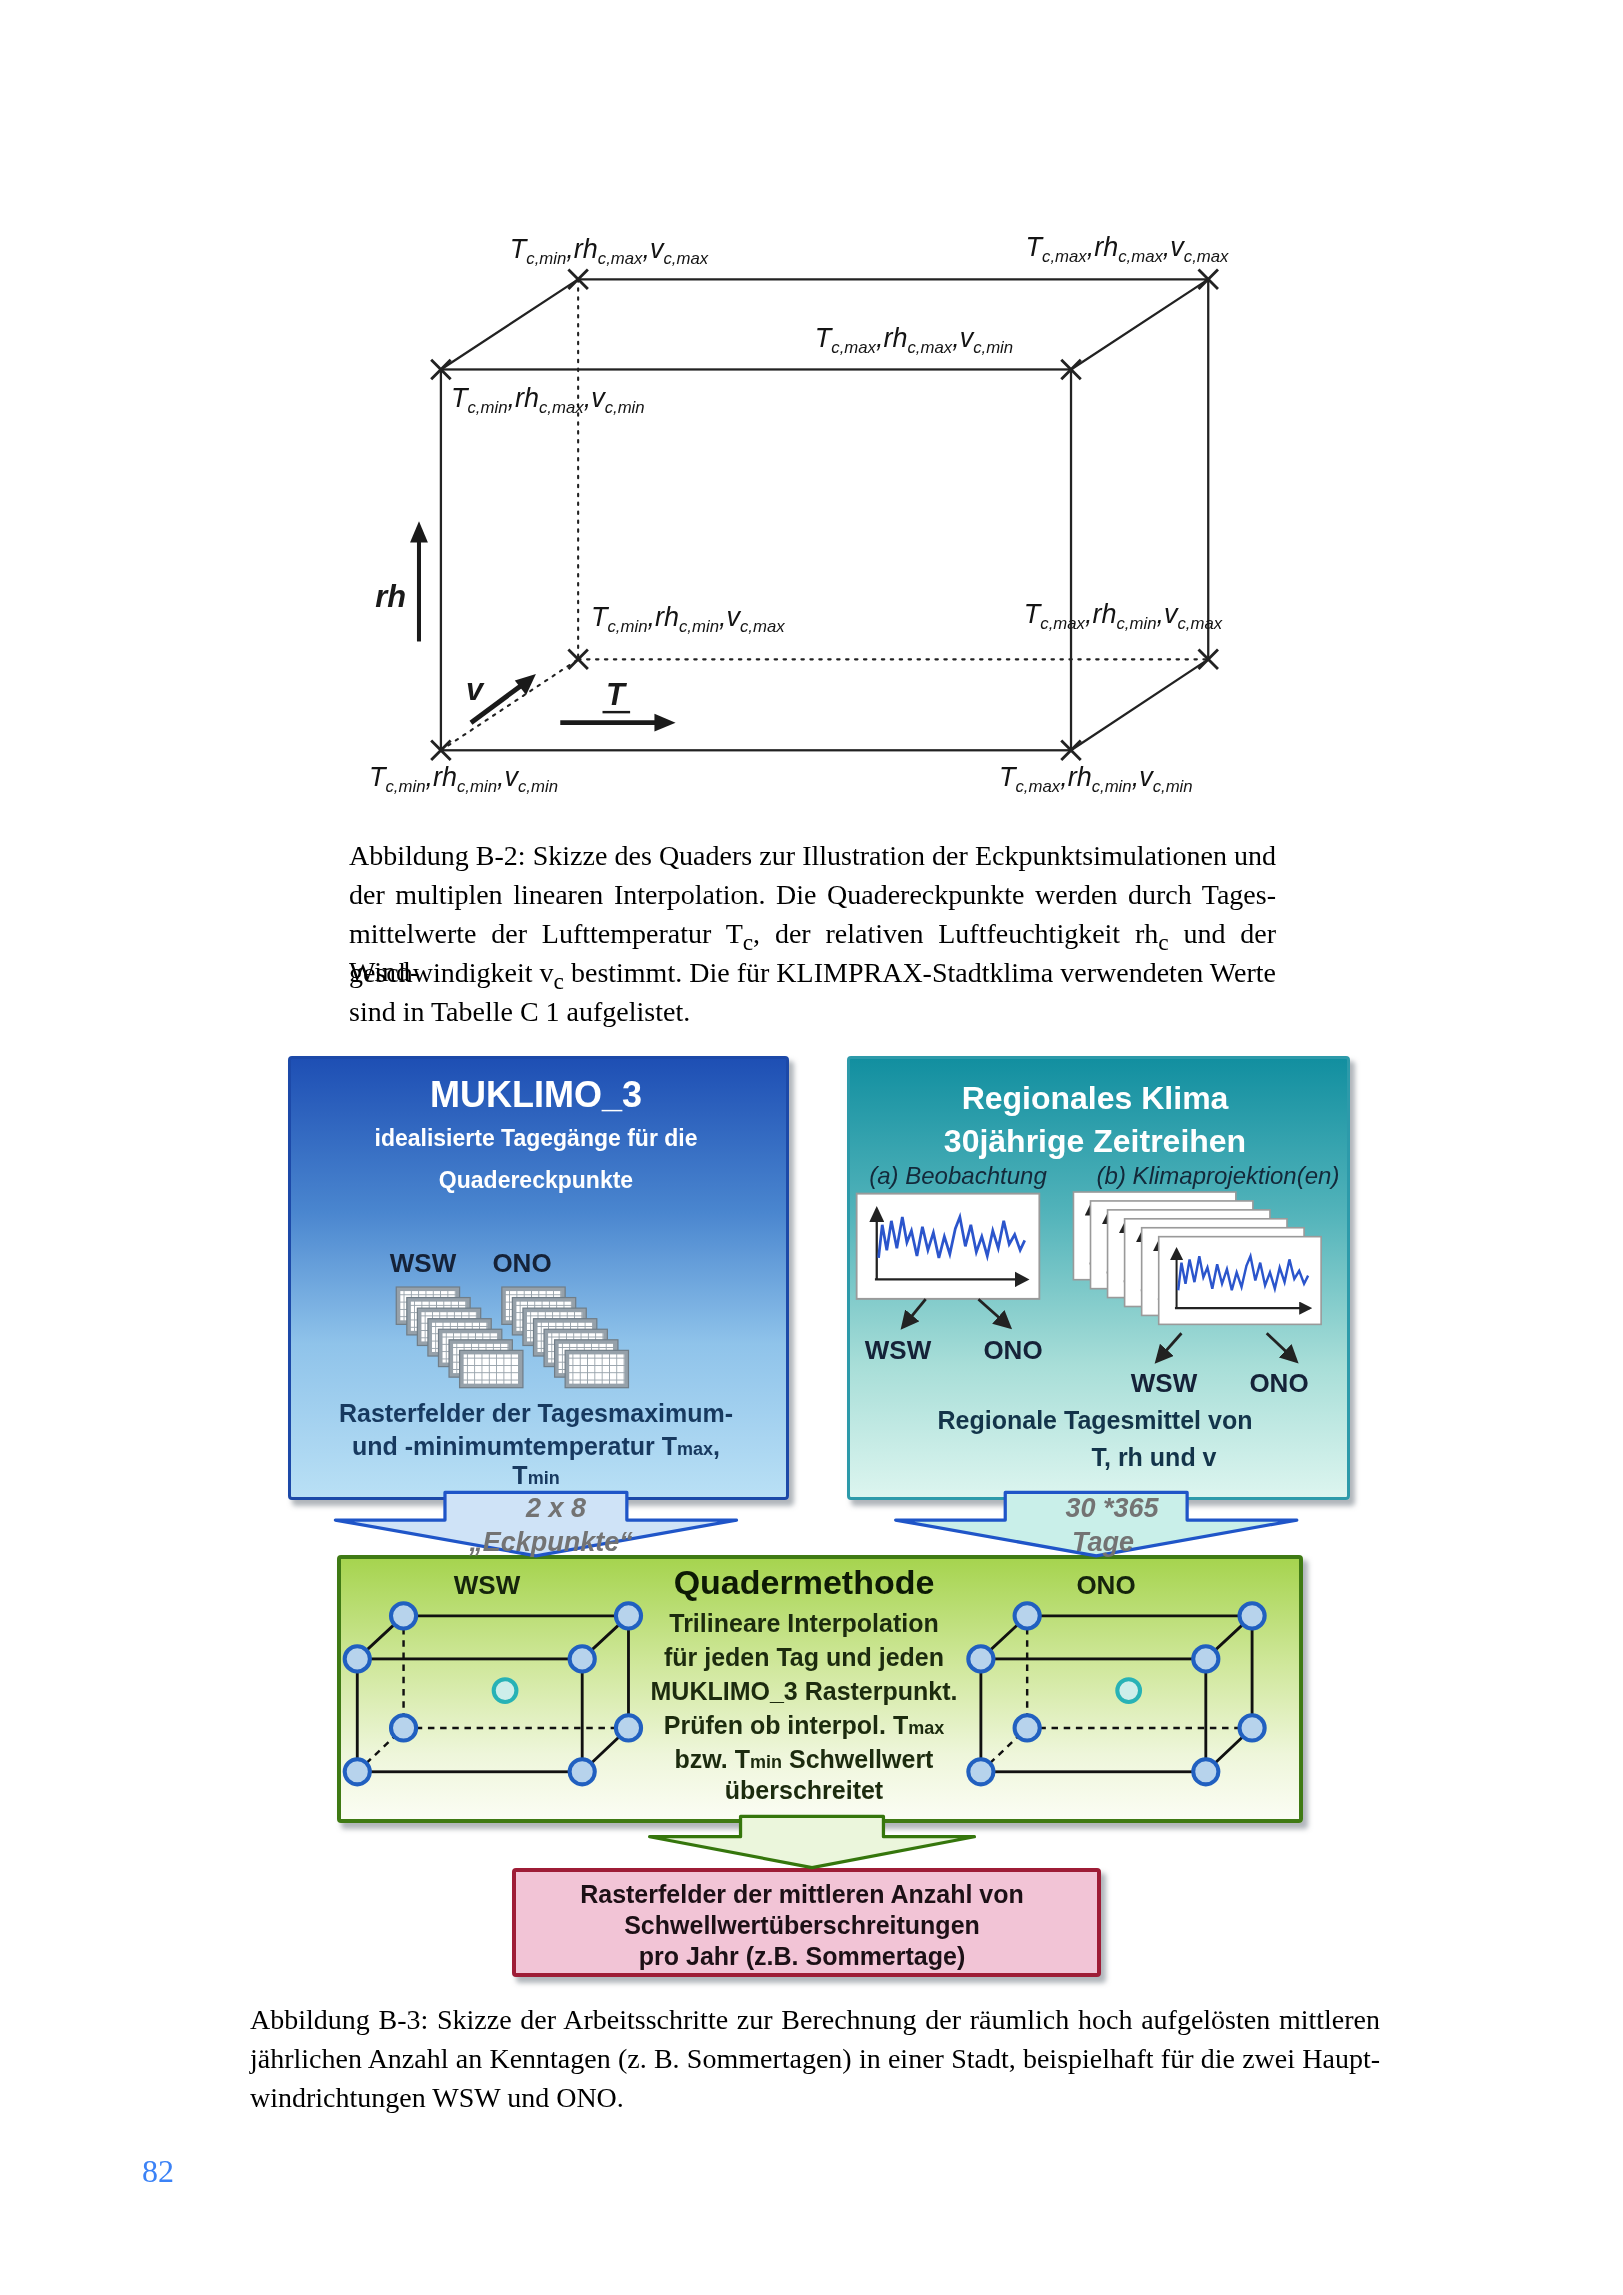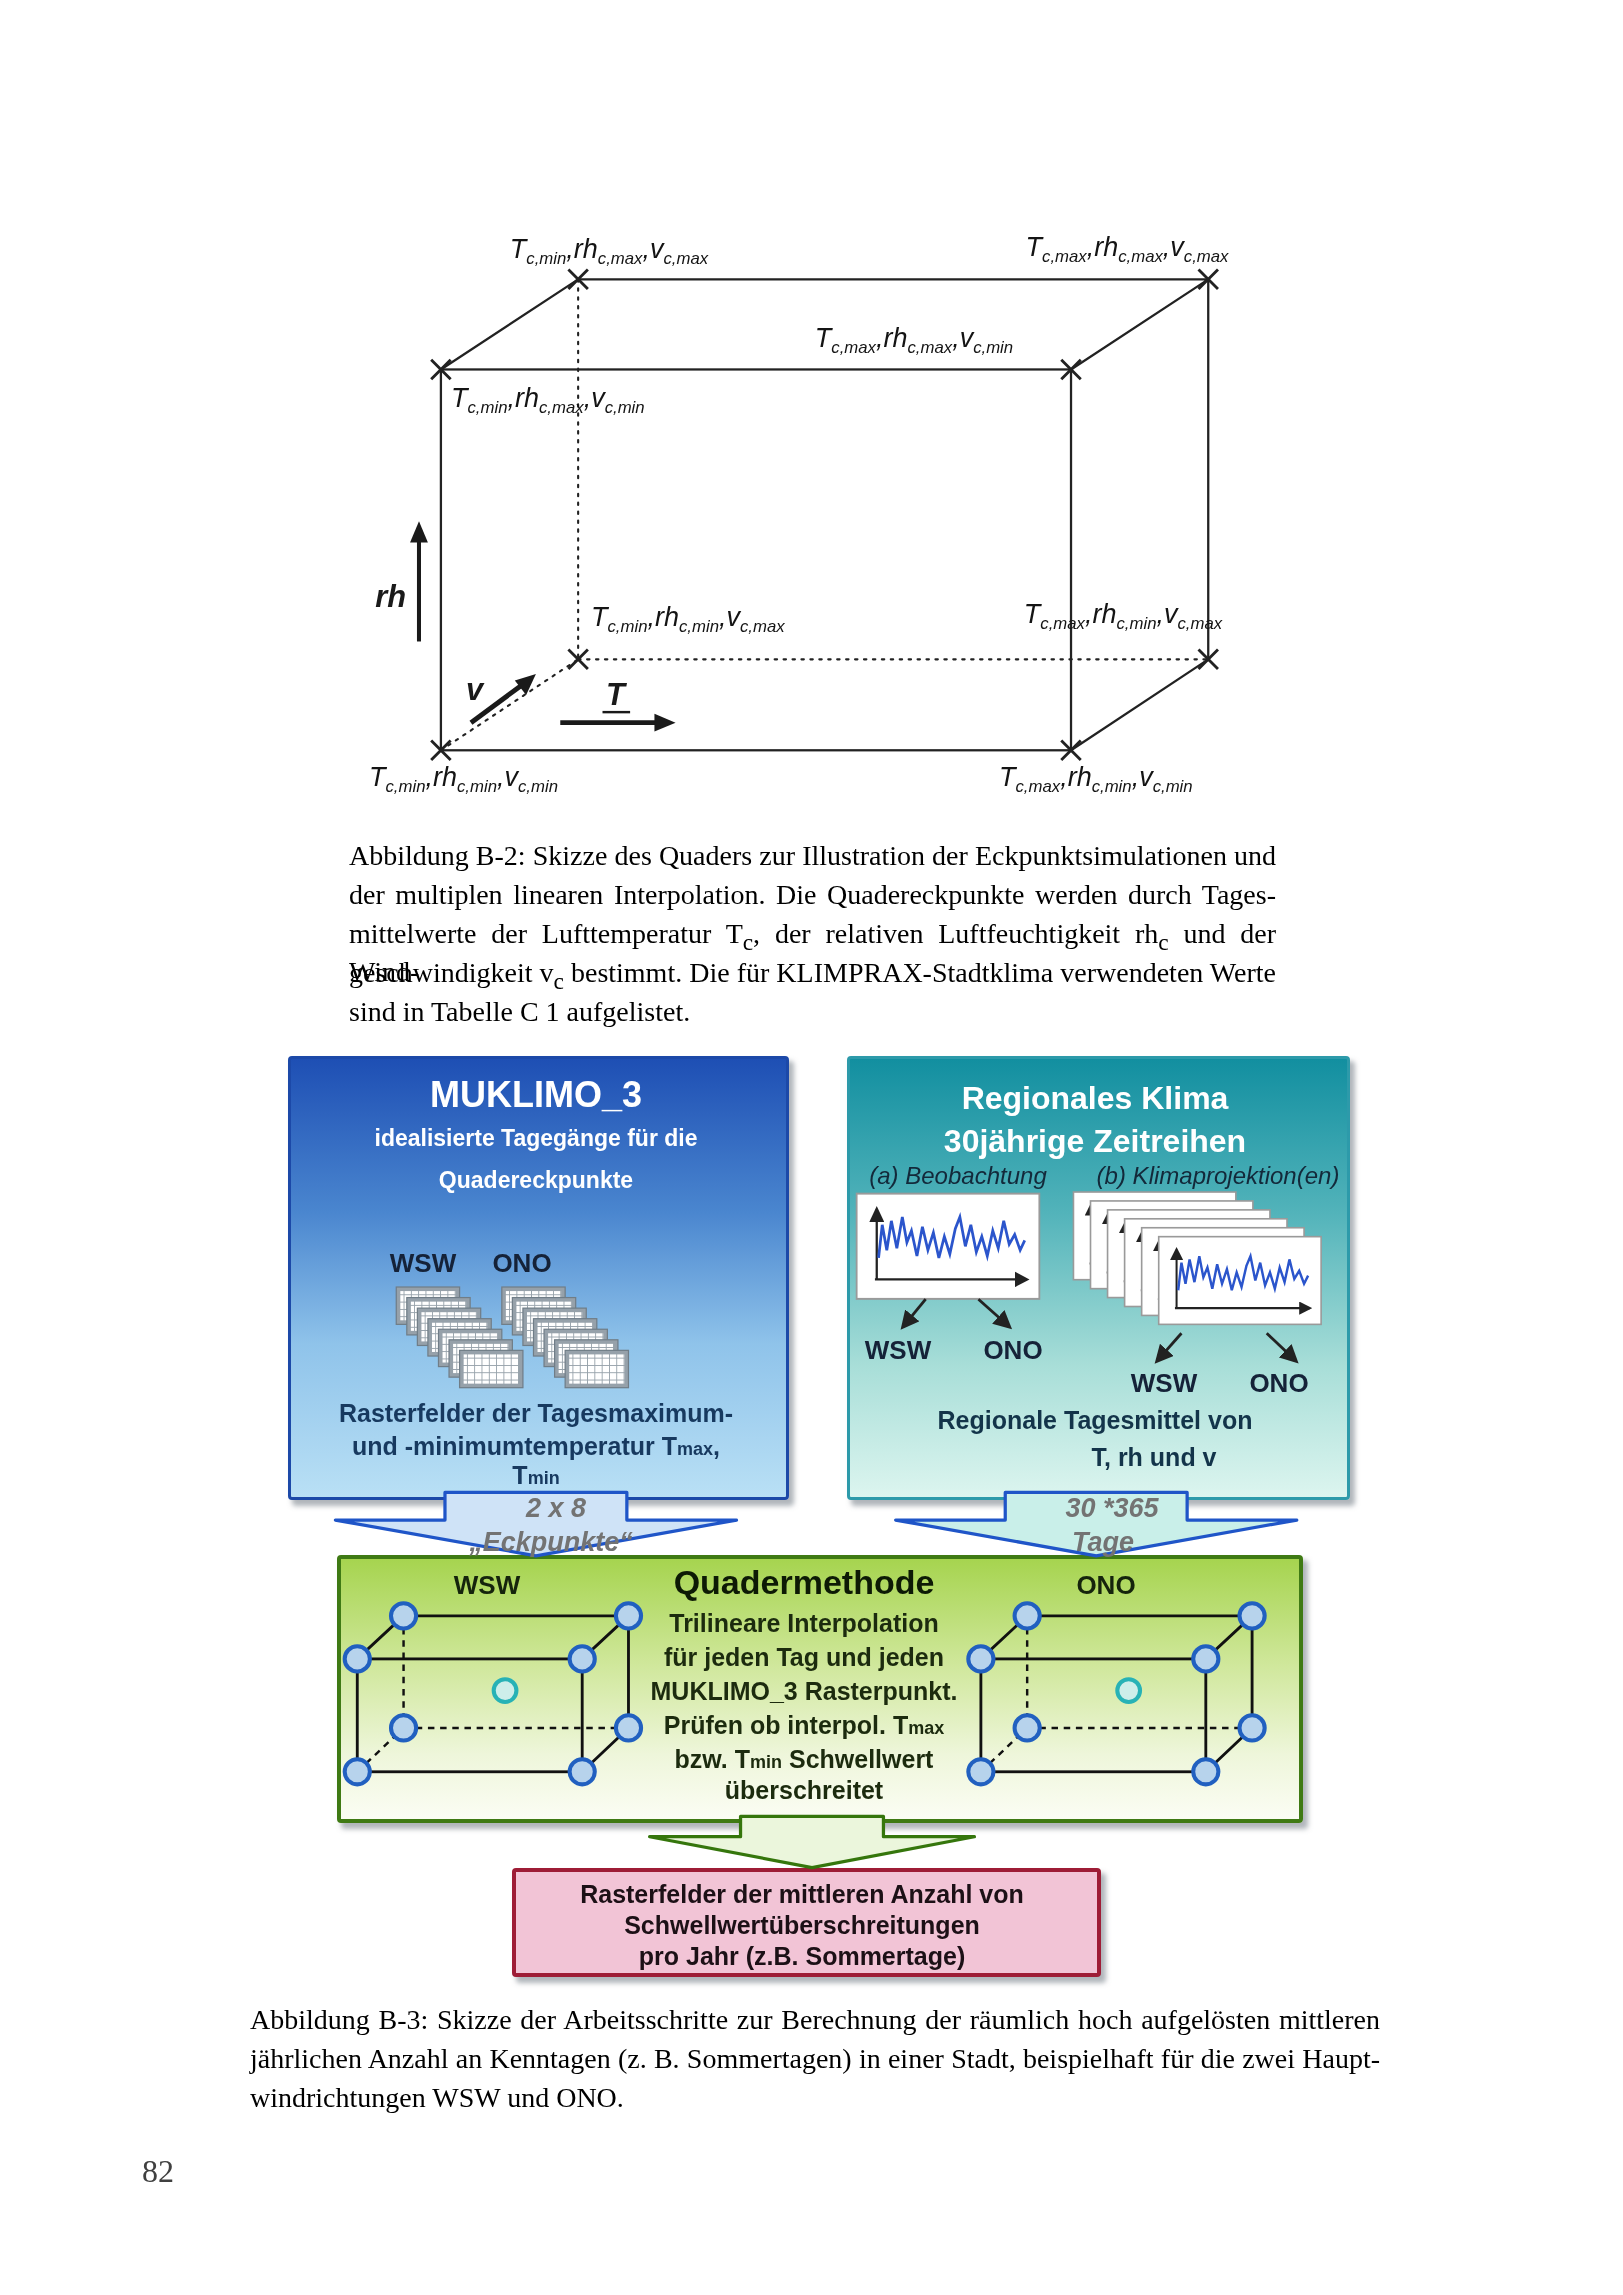--- a/index.html
+++ b/index.html
@@ -37,21 +37,21 @@
   
   .cl{position:absolute;font-style:italic;font-size:27px;color:#141414;white-space:nowrap;
       font-family:"Liberation Sans",sans-serif;}
   .cl sub{font-size:.62em;vertical-align:-0.35em;}
   .cl.center{text-align:center;}
   
   .caption{position:absolute;font-family:"Liberation Serif",serif;font-size:28px;color:#000;}
   .caption .jline{text-align:justify;text-align-last:justify;height:39px;}
   .caption .jlast{text-align:left;height:39px;}
   .pagenum{position:absolute;left:142px;top:2153px;font-family:"Liberation Serif",serif;
-    font-size:32px;color:#404040;}
+    font-size:32px;color:#3b82f6;}
   .axis-label{font:italic bold 38px "Liberation Sans",sans-serif;fill:#1a1a1a;}
 </style>
 </head>
 <body>
 
 <div class="page">
 
   <div class="layer-boxes">
     <div class="fbox box-muklimo"></div>
     <div class="fbox box-regional"></div>

